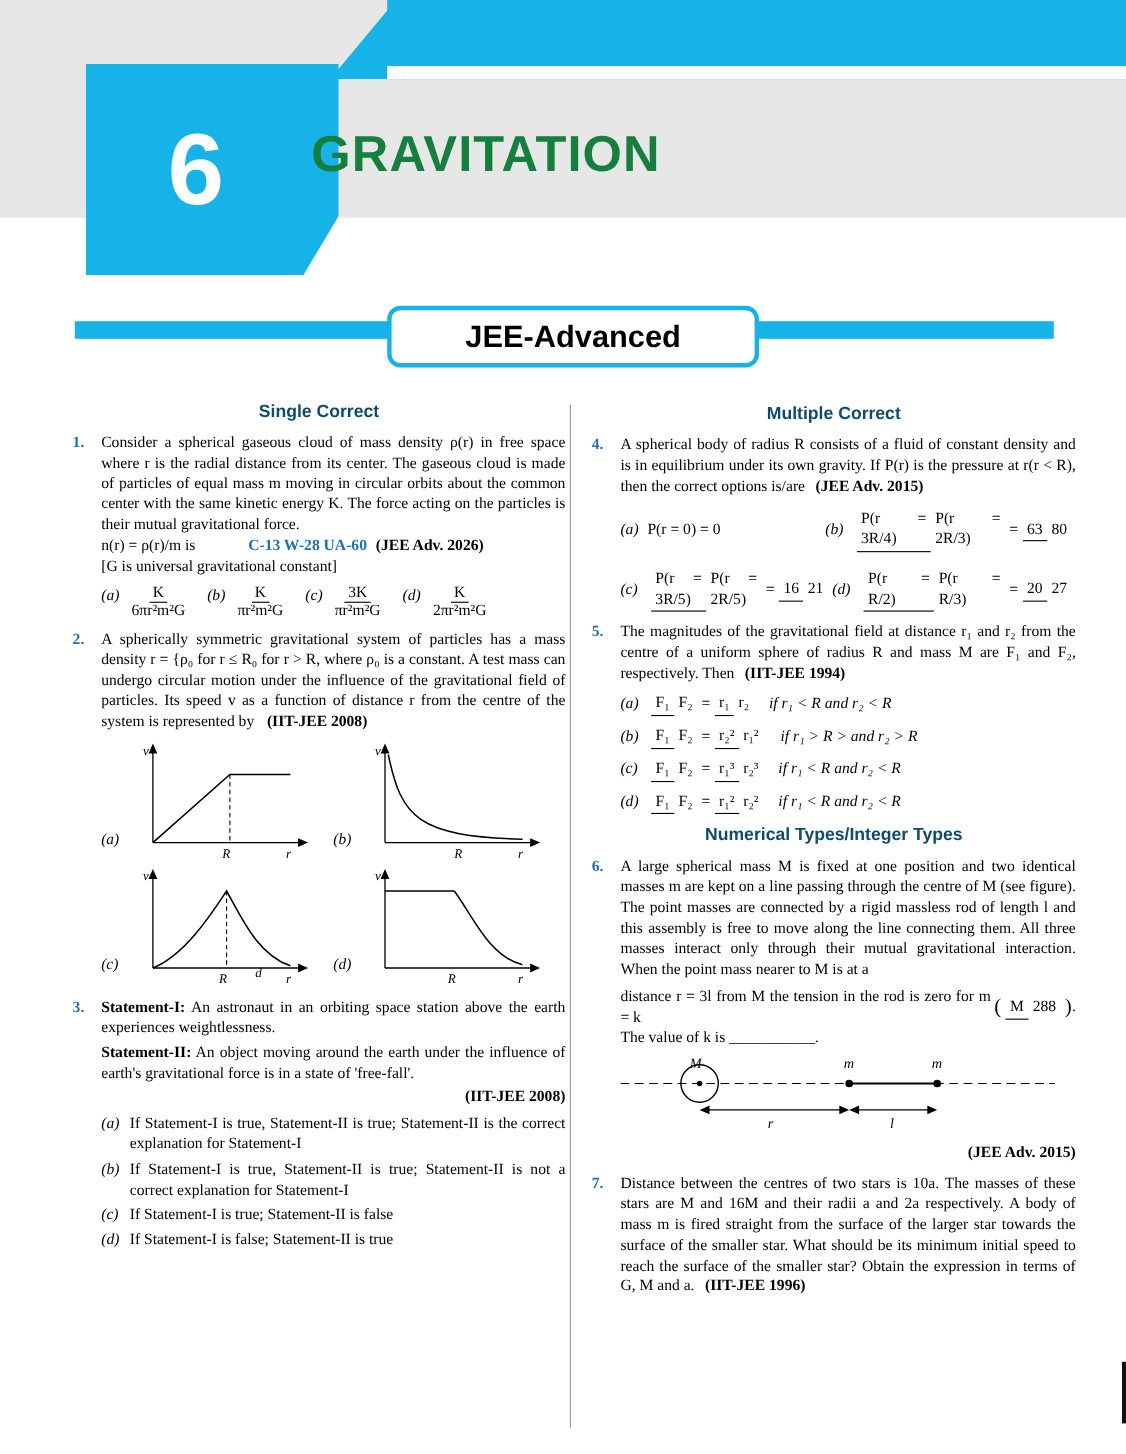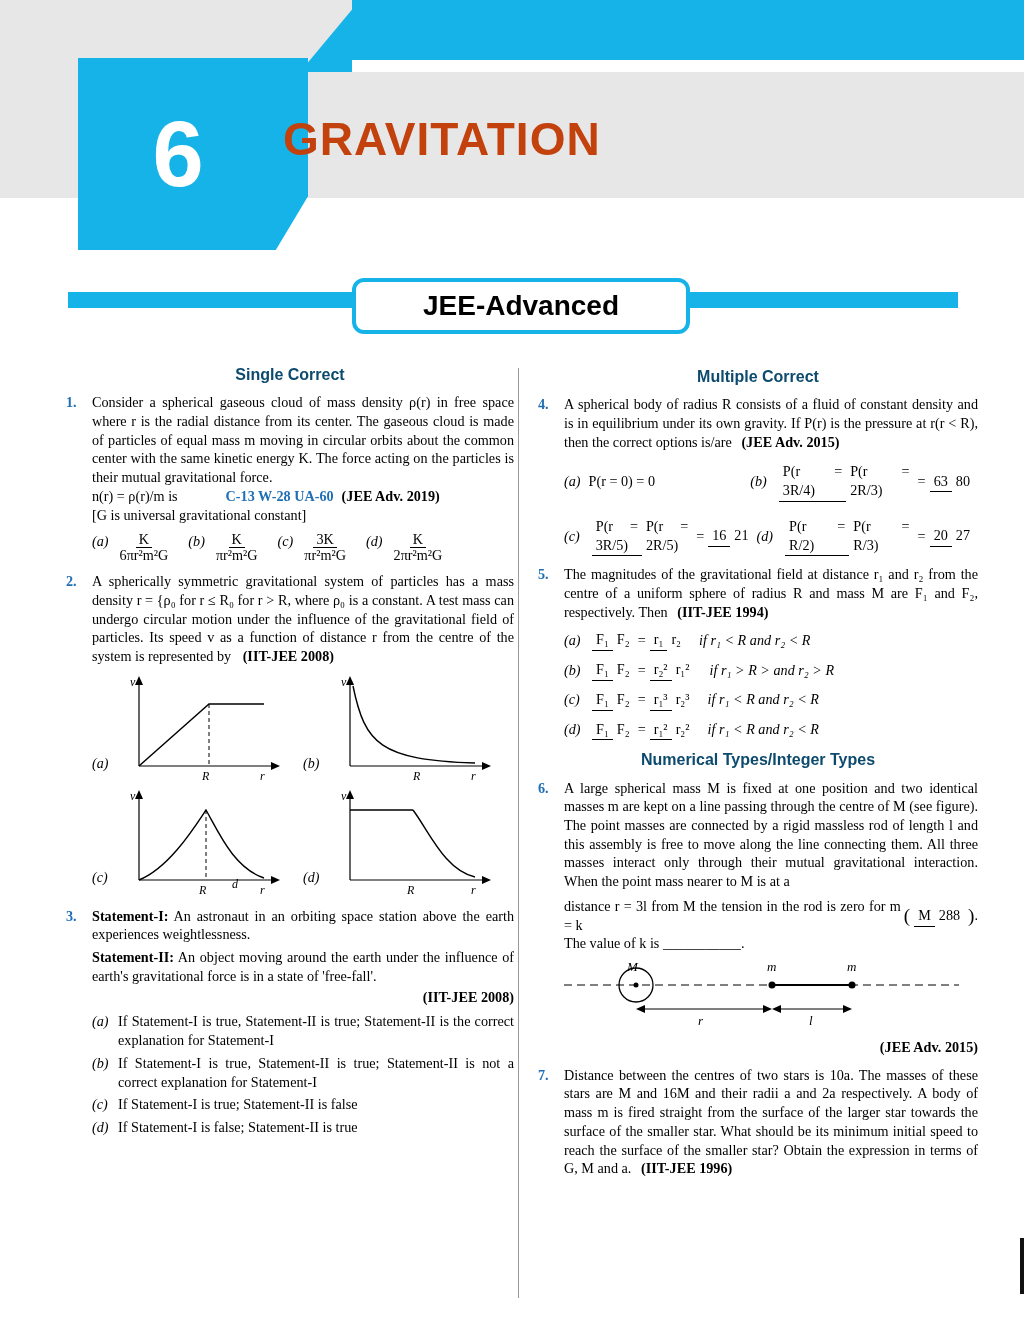--- a/index.html
+++ b/index.html
@@ -15,21 +15,21 @@
   .hdr-cyan-notch{position:absolute;left:300px;top:0;width:60px;height:72px;background:#16b3e8;
     clip-path:polygon(100% 0,100% 100%,0 100%);}
   .hdr-white-strip2{position:absolute;left:352px;top:60px;width:672px;height:12px;background:#fff;}
   .chap-box{position:absolute;left:78px;top:58px;width:230px;height:192px;background:#16b3e8;
     clip-path:polygon(0 0,100% 0,100% 72%,86% 100%,0 100%);}
   .chap-num{position:absolute;left:78px;top:58px;width:200px;height:192px;
     display:flex;align-items:center;justify-content:center;
     font-family:"Liberation Sans",sans-serif;font-weight:bold;font-size:92px;color:#fff;}
   .chap-title{position:absolute;left:283px;top:112px;
     font-family:"Liberation Sans",sans-serif;font-weight:bold;font-size:46px;
-    letter-spacing:1px;color:#c2410c;}
+    letter-spacing:1px;color:#15803d;}
   
   .banner{position:absolute;left:0;top:278px;width:1024px;height:48px;}
   .banner-bar{position:absolute;left:68px;top:14px;width:890px;height:16px;background:#16b3e8;}
   .banner-pill{position:absolute;left:352px;top:0px;width:330px;height:48px;
     background:#fff;border:4px solid #16b3e8;border-radius:12px;
     display:flex;align-items:center;justify-content:center;
     font-family:"Liberation Sans",sans-serif;font-weight:bold;font-size:28px;color:#000;}
   
   .col{position:absolute;top:358px;font-size:14.2px;line-height:1.32;text-align:justify;}
   .col-left{left:66px;width:448px;}
@@ -93,21 +93,21 @@
 
 
   <div class="subhead">Single Correct</div>
 
   <div class="q">
     <span class="qn">1.</span>
     <span>Consider a spherical gaseous cloud of mass density ρ(r) in free space where r is the radial distance from its center. The gaseous cloud is made of particles of equal mass m moving in circular orbits about the common center with the same kinetic energy K. The force acting on the particles  is their mutual gravitational force.</span>
     <div style="display:flex;align-items:baseline;gap:8px;">
       <span>n(r) = ρ(r)/m is</span>
       <span class="src-blue" style="margin-left:40px">C-13 W-28 UA-60</span>
-      <span class="src">(JEE Adv. 2019)</span>
+      <span class="src">(JEE Adv. 2026)</span>
     </div>
     <div>[G is universal gravitational constant]</div>
     <div class="opt-row" style="margin-top:8px;">
       <div class="opt">
         <i>(a)</i>
         <span class="frac">
             <span class="nu">K</span>
             <span class="de">6πr²m²G</span>
           </span>
       </div>

